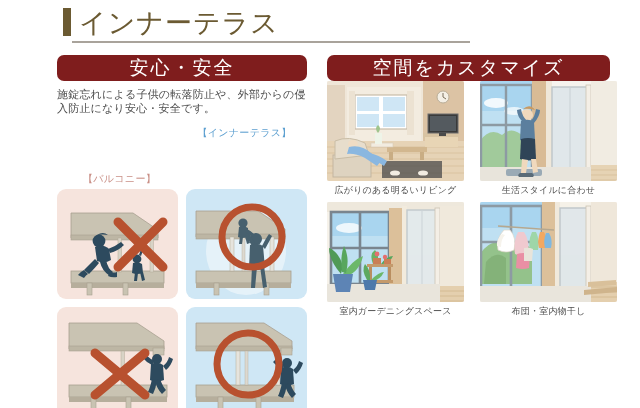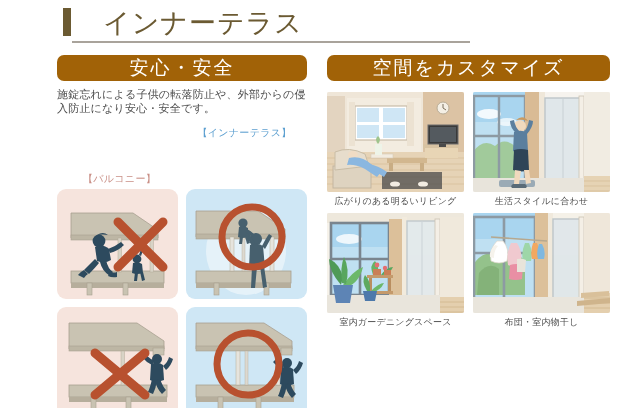--- a/index.html
+++ b/index.html
@@ -31,21 +31,20 @@
     background: #6b5a32;
     margin-right: 8px;
     margin-bottom: 2px;
   }
   .title-main {
     font-size: 27px;
     line-height: 30px;
     color: #6b5a32;
     letter-spacing: 1px;
     font-weight: 500;
-    margin-left: 24px;
   }
   .title-sub {
     font-size: 15px;
     line-height: 30px;
     color: #6b5a32;
     margin-left: 1px;
     letter-spacing: 0px;
   }
   .title-rule {
     position: absolute;
@@ -58,21 +57,21 @@
 
   
   .col {
     position: absolute;
     top: 55px;
   }
   .col-left  { left: 57px;  width: 250px; }
   .col-right { left: 327px; width: 283px; }
 
   .banner {
-    background: #a16207;
+    background: #7f1d1d;
     border-radius: 7px;
     height: 26px;
     display: flex;
     align-items: center;
     justify-content: center;
     color: #ffffff;
     font-size: 19px;
     letter-spacing: 2px;
   }
   .lede {
@@ -109,24 +108,23 @@
     position: relative;
     overflow: hidden;
   }
   .panel.pink { background: #f6e4dd; }
   .panel.blue { background: #cfe7f5; }
 
   .panel svg { display: block; width: 100%; height: 100%; }
 
   
   .photo-grid {
-    margin-top: 11px;
     display: grid;
     grid-template-columns: 137px 137px;
-    gap: 6px 9px;
+    gap: 6px 16px;
   }
   .photo-cell { }
   .photo-frame {
     width: 137px;
     height: 100px;
     border-radius: 2px;
     overflow: hidden;
     background: #f3efe8;
     position: relative;
   }

